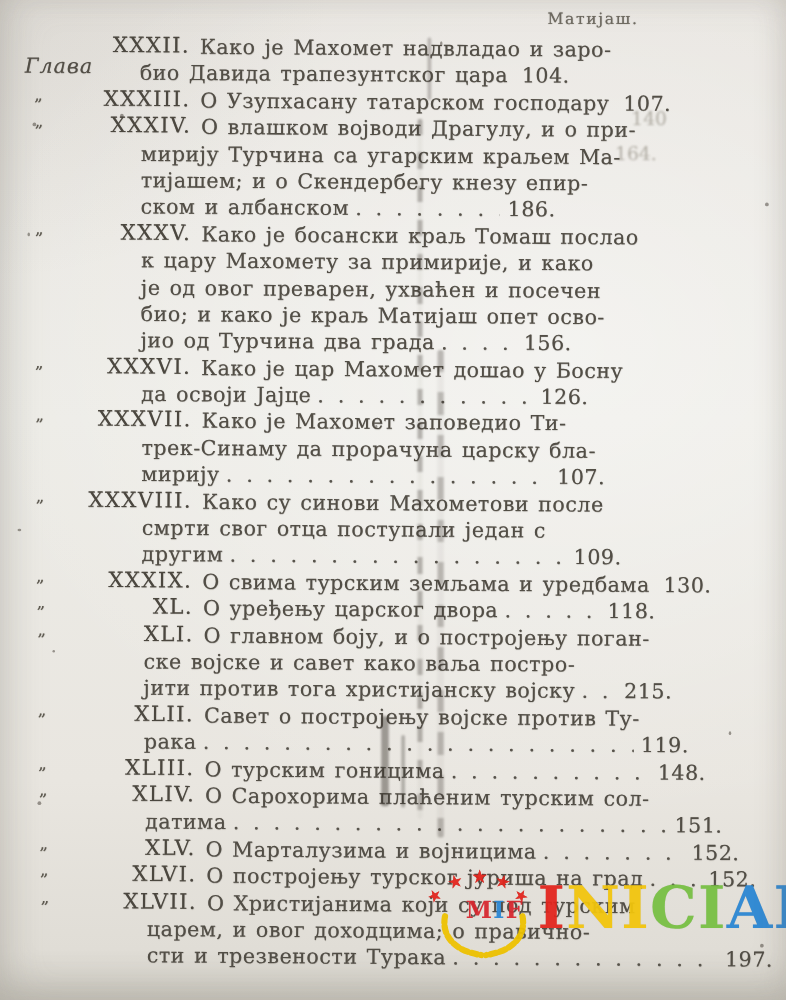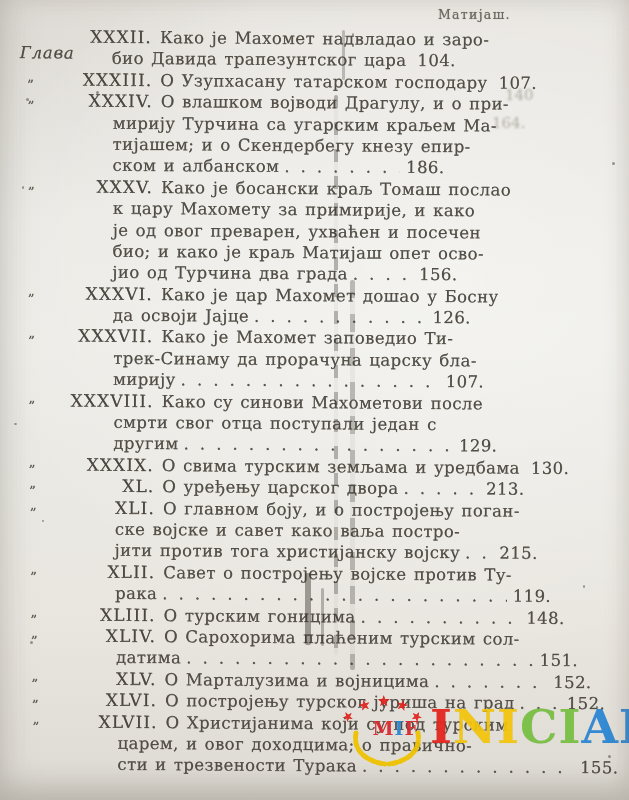--- a/index.html
+++ b/index.html
@@ -138,21 +138,21 @@
         </div>
       </div>
   </div>
     <div class="entry" style="width: 384px; margin-left: 116.2px;">
     <div class="lines">
         <div class="line first"><span class="ditto">„</span><span class="numeral">XXXVIII.</span><span class="txt">Како су синови Махометови после</span></div>
         <div class="line"><span class="txt">смрти свог отца поступали један с</span></div>
         <div class="line last">
           <span class="txt">другим</span>
           <span class="leader">. . . . . . . . . . . . . . . . . . . . . . . . . . . . . . . . . . . . . . . .</span>
-          <span class="pg">129.</span>
+          <span class="pg">109.</span>
         </div>
       </div>
   </div>
     <div class="entry" style="width: 397px; margin-left: 116.9px;">
     <div class="lines">
         <div class="line first last">
           <span class="ditto">„</span>
           <span class="numeral">XXXIX.</span>
           <span class="txt">О свима турским земљама и уредбама</span>
           <span class="leader">. . . . . . . . . . . . . . . . . . . . . . . . . . . . . . . . . . . . . . . .</span>
@@ -160,21 +160,21 @@
         </div>
       </div>
   </div>
     <div class="entry" style="width: 410px; margin-left: 117.6px;">
     <div class="lines">
         <div class="line first last">
           <span class="ditto">„</span>
           <span class="numeral">XL.</span>
           <span class="txt">О уређењу царског двора</span>
           <span class="leader">. . . . . . . . . . . . . . . . . . . . . . . . . . . . . . . . . . . . . . . .</span>
-          <span class="pg">213.</span>
+          <span class="pg">118.</span>
         </div>
       </div>
   </div>
     <div class="entry" style="width: 423px; margin-left: 118.3px;">
     <div class="lines">
         <div class="line first"><span class="ditto">„</span><span class="numeral">XLI.</span><span class="txt">О главном боју, и о постројењу поган-</span></div>
         <div class="line"><span class="txt">ске војске и савет како ваља постро-</span></div>
         <div class="line last">
           <span class="txt">јити против тога христијанску војску</span>
           <span class="leader">. . . . . . . . . . . . . . . . . . . . . . . . . . . . . . . . . . . . . . . .</span>
@@ -235,21 +235,21 @@
         </div>
       </div>
   </div>
     <div class="entry" style="width: 501px; margin-left: 122.5px;">
     <div class="lines">
         <div class="line first"><span class="ditto">„</span><span class="numeral">XLVII.</span><span class="txt">О Христијанима који су под турским</span></div>
         <div class="line"><span class="txt">царем, и овог доходцима; о правично-</span></div>
         <div class="line last">
           <span class="txt">сти и трезвености Турака</span>
           <span class="leader">. . . . . . . . . . . . . . . . . . . . . . . . . . . . . . . . . . . . . . . .</span>
-          <span class="pg">155.</span>
+          <span class="pg">197.</span>
         </div>
       </div>
   </div>
   </div>
 
 <div class="streak a"></div>
 <div class="streak b"></div>
 <div class="streak c"></div>
 <div class="streak d"></div>
 <div class="streak e"></div>

